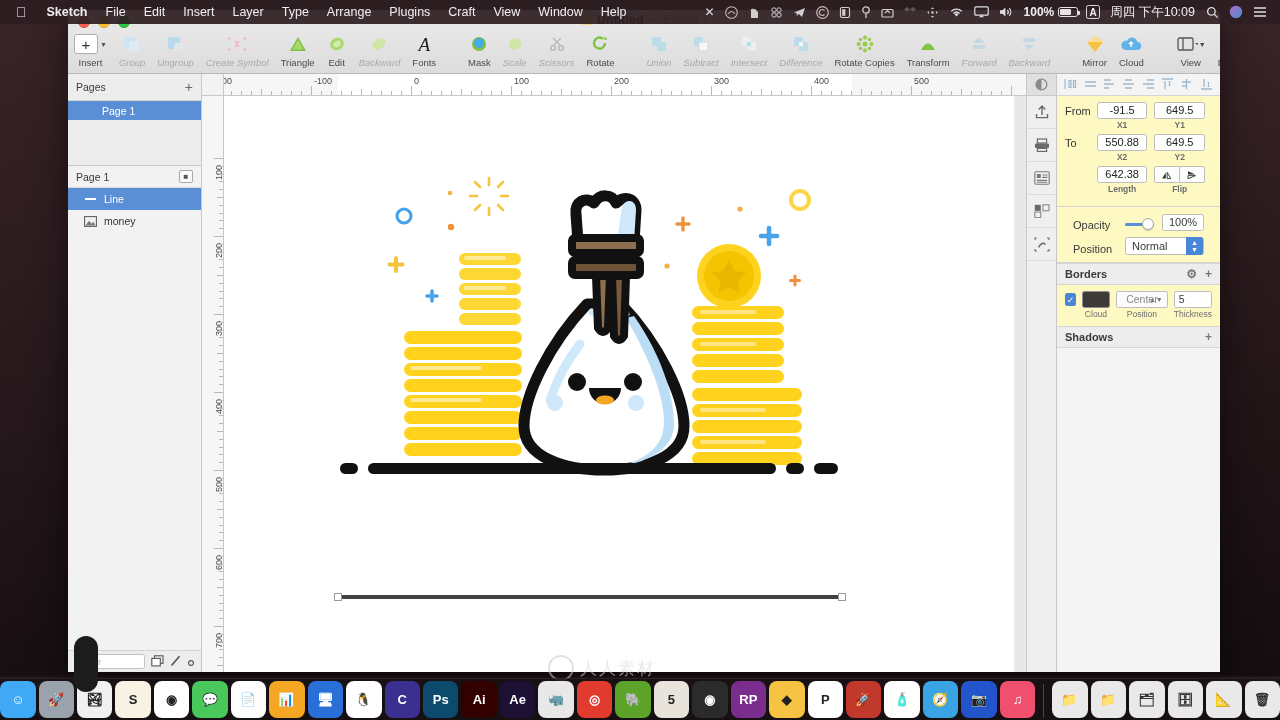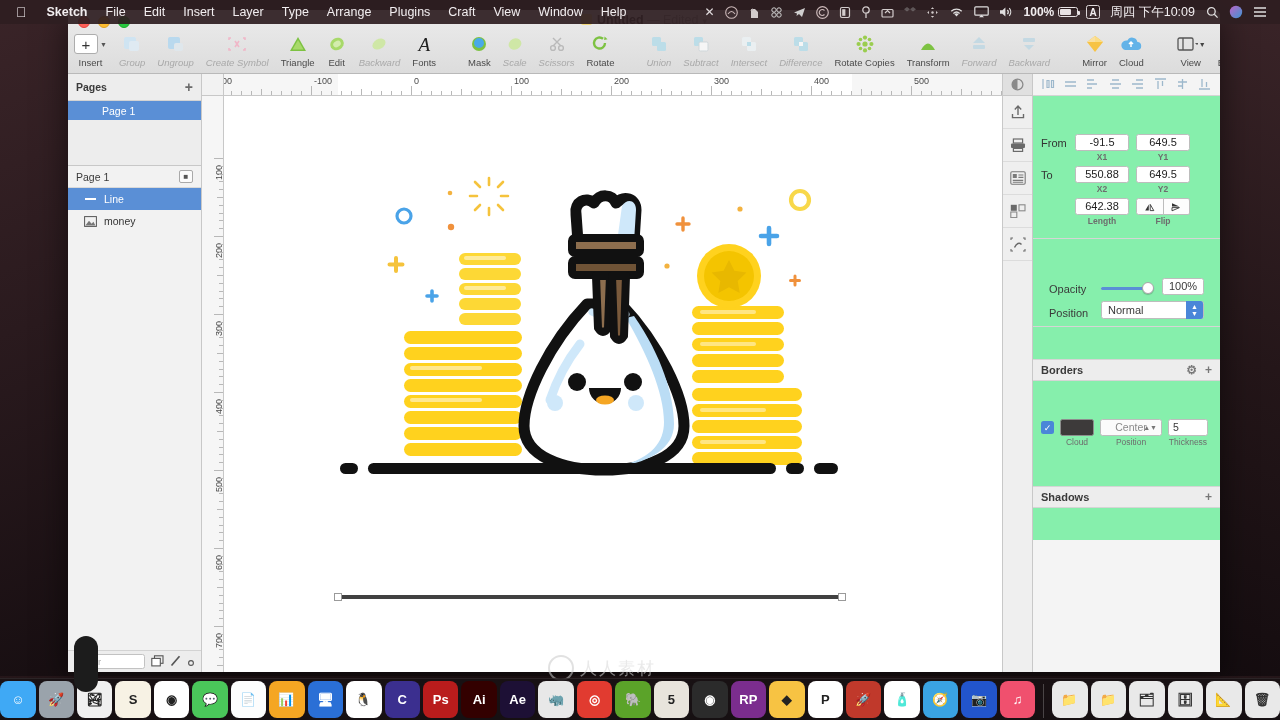--- a/index.html
+++ b/index.html
@@ -76,21 +76,21 @@
              display:flex;align-items:center;justify-content:center;font-size:15px;color:#333;line-height:1; }
 
   
   .body { position:absolute; top:64px; left:0; right:0; bottom:0; display:flex; }
 
   
   .lsb { width:134px; background:#f2f2f2; border-right:1px solid #c8c8c8;
          display:flex; flex-direction:column; position:relative; }
   .pages-hd { height:25px; background:#ededed; border-bottom:1px solid #d3d3d3;
               display:flex; align-items:center; padding:13px 8px; font-size:10.5px;
-              font-weight:bold; color:#3a3a3a; }
+              font-weight:normal; color:#3a3a3a; }
   .pages-hd .plus { margin-left:auto; font-size:14px; color:#6a6a6a; line-height:1; }
   .prow { height:19px; display:flex; align-items:center; font-size:10.5px; padding-left:34px;
           color:#333; }
   .prow.sel { background:#5a8fd6; color:#fff; }
   .pfill { background:#ededed; height:46px; border-bottom:1px solid #c8c8c8; }
   .layers-hd { height:22px; background:#f2f2f2; border-bottom:1px solid #d9d9d9;
                display:flex; align-items:center; padding:0 8px; font-size:10.5px; color:#3a3a3a; }
   .layers-hd .btn { margin-left:auto; width:14px;height:13px;border:1px solid #a9a9a9;
                     border-radius:2px;background:#fbfbfb;display:flex;align-items:center;
                     justify-content:center;font-size:8px;color:#555; }
@@ -133,22 +133,22 @@
   
   .rstrip { width:30px; background:#efefef; border-left:1px solid #c8c8c8;
             display:flex; flex-direction:column; }
   .rs-top { height:22px; background:#e0e0e0; border-bottom:1px solid #c8c8c8;
             display:flex; align-items:center; justify-content:center; }
   .rs-item { height:33px; border-bottom:1px solid #dcdcdc; display:flex;
              align-items:center; justify-content:center; }
   .rs-fill { flex:1; }
 
   
-  .insp { width:188px; background:#86efac; border-left:1px solid #c8c8c8;
-          display:flex; flex-direction:column; font-size:11px; color:#3a3a3a;gap:32px; }
+  .insp { width:164px; background:#fef9c3; border-left:1px solid #c8c8c8;
+          display:flex; flex-direction:column; font-size:11px; color:#3a3a3a; }
   .align-row { height:22px; display:flex; align-items:center; justify-content:space-around;
                border-bottom:1px solid #d5d5d5; background:#f4f4f4; padding:0 4px; }
   .insp-sec { border-bottom:1px solid #d5d5d5; padding:6px 8px 8px; }
   .fld-row { display:flex; align-items:flex-start; margin-bottom:4px; }
   .fld-lbl { width:34px; font-size:11px; color:#333; padding-top:3px; }
   .fcol { width:54px; margin-right:7px; text-align:center; }
   .fbox2 { height:17px; background:#fff; border:1px solid #bdbdbd; border-radius:2.5px;
            font-size:11px; color:#222; line-height:15px; text-align:center; }
   .fsub { font-size:8.5px; color:#6d6d6d; margin-top:1px; font-weight:bold; }
   .flipbox { height:17px; display:flex; }
@@ -1177,21 +1177,21 @@
       <div class="dk" title="Launchpad" style="background:#9aa3ab;color:#222;">🚀</div>
       <div class="dk" title="Photos" style="background:#f0f0f0;color:#222;">🏞</div>
       <div class="dk" title="Sublime Text" style="background:#f7f2e4;color:#222;">S</div>
       <div class="dk" title="Google Chrome" style="background:#ffffff;color:#222;">◉</div>
       <div class="dk" title="WeChat" style="background:#4ac75a;color:#fff;">💬</div>
       <div class="dk" title="Pages" style="background:#fdfdfd;color:#222;">📄</div>
       <div class="dk" title="Numbers" style="background:#f5a623;color:#222;">📊</div>
       <div class="dk" title="Keynote" style="background:#2a6fd6;color:#fff;">🖥</div>
       <div class="dk" title="QQ" style="background:#ffffff;color:#222;">🐧</div>
       <div class="dk" title="Cinema 4D" style="background:#3b2f8f;color:#fff;">C</div>
-      <div class="dk" title="Adobe Photoshop" style="background:#b91c1c;color:#fff;">Ps</div>
+      <div class="dk" title="Adobe Photoshop" style="background:#0c4a6e;color:#fff;">Ps</div>
       <div class="dk" title="Adobe Illustrator" style="background:#330000;color:#fff;">Ai</div>
       <div class="dk" title="Adobe After Effects" style="background:#1d1035;color:#fff;">Ae</div>
       <div class="dk" title="Rhino" style="background:#e8e8e8;color:#222;">🦏</div>
       <div class="dk" title="NetEase Music" style="background:#e13b30;color:#fff;">◎</div>
       <div class="dk" title="Evernote" style="background:#5ba329;color:#fff;">🐘</div>
       <div class="dk" title="Sketchbook" style="background:#e8e4dc;color:#222;">5</div>
       <div class="dk" title="OBS" style="background:#2b2b2b;color:#fff;">◉</div>
       <div class="dk" title="Axure RP" style="background:#7b2d8e;color:#fff;">RP</div>
       <div class="dk" title="Sketch" style="background:#f7c343;color:#222;">◆</div>
       <div class="dk" title="Principle" style="background:#ffffff;color:#222;">P</div>

